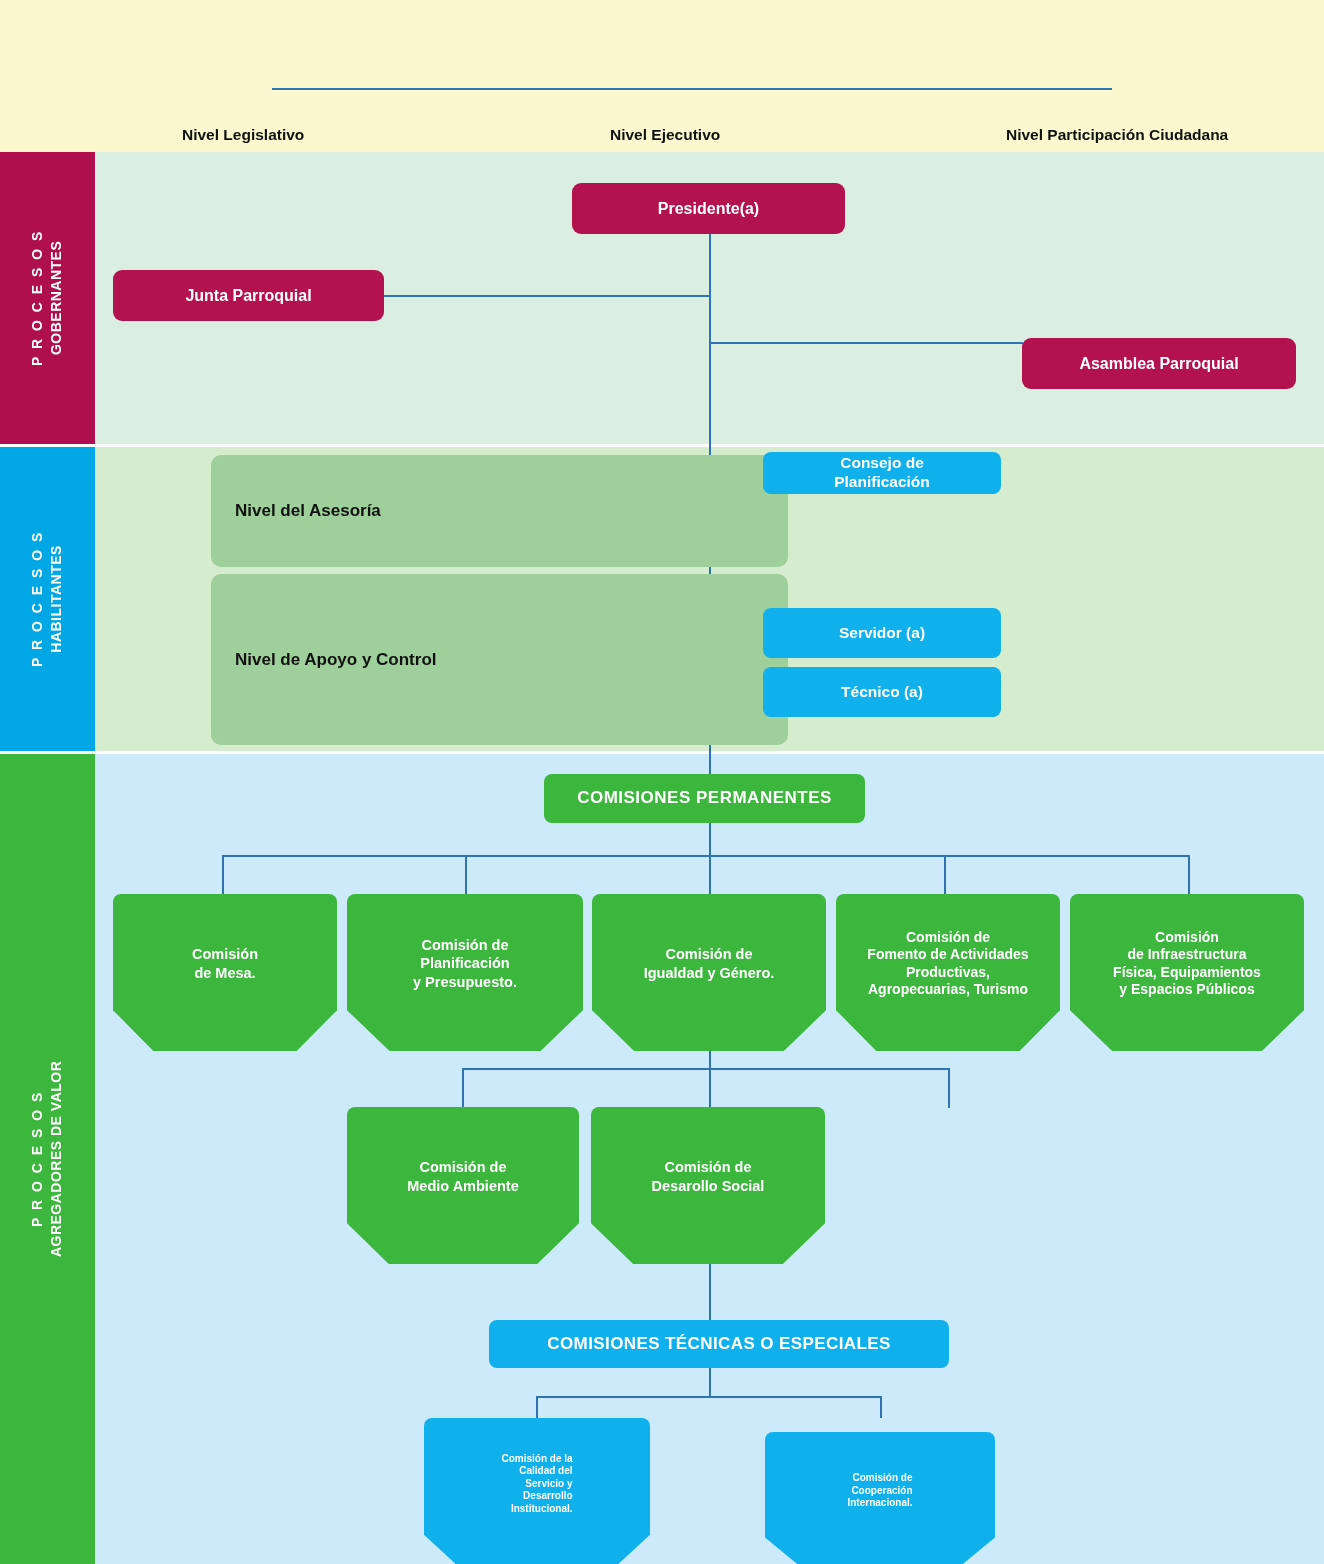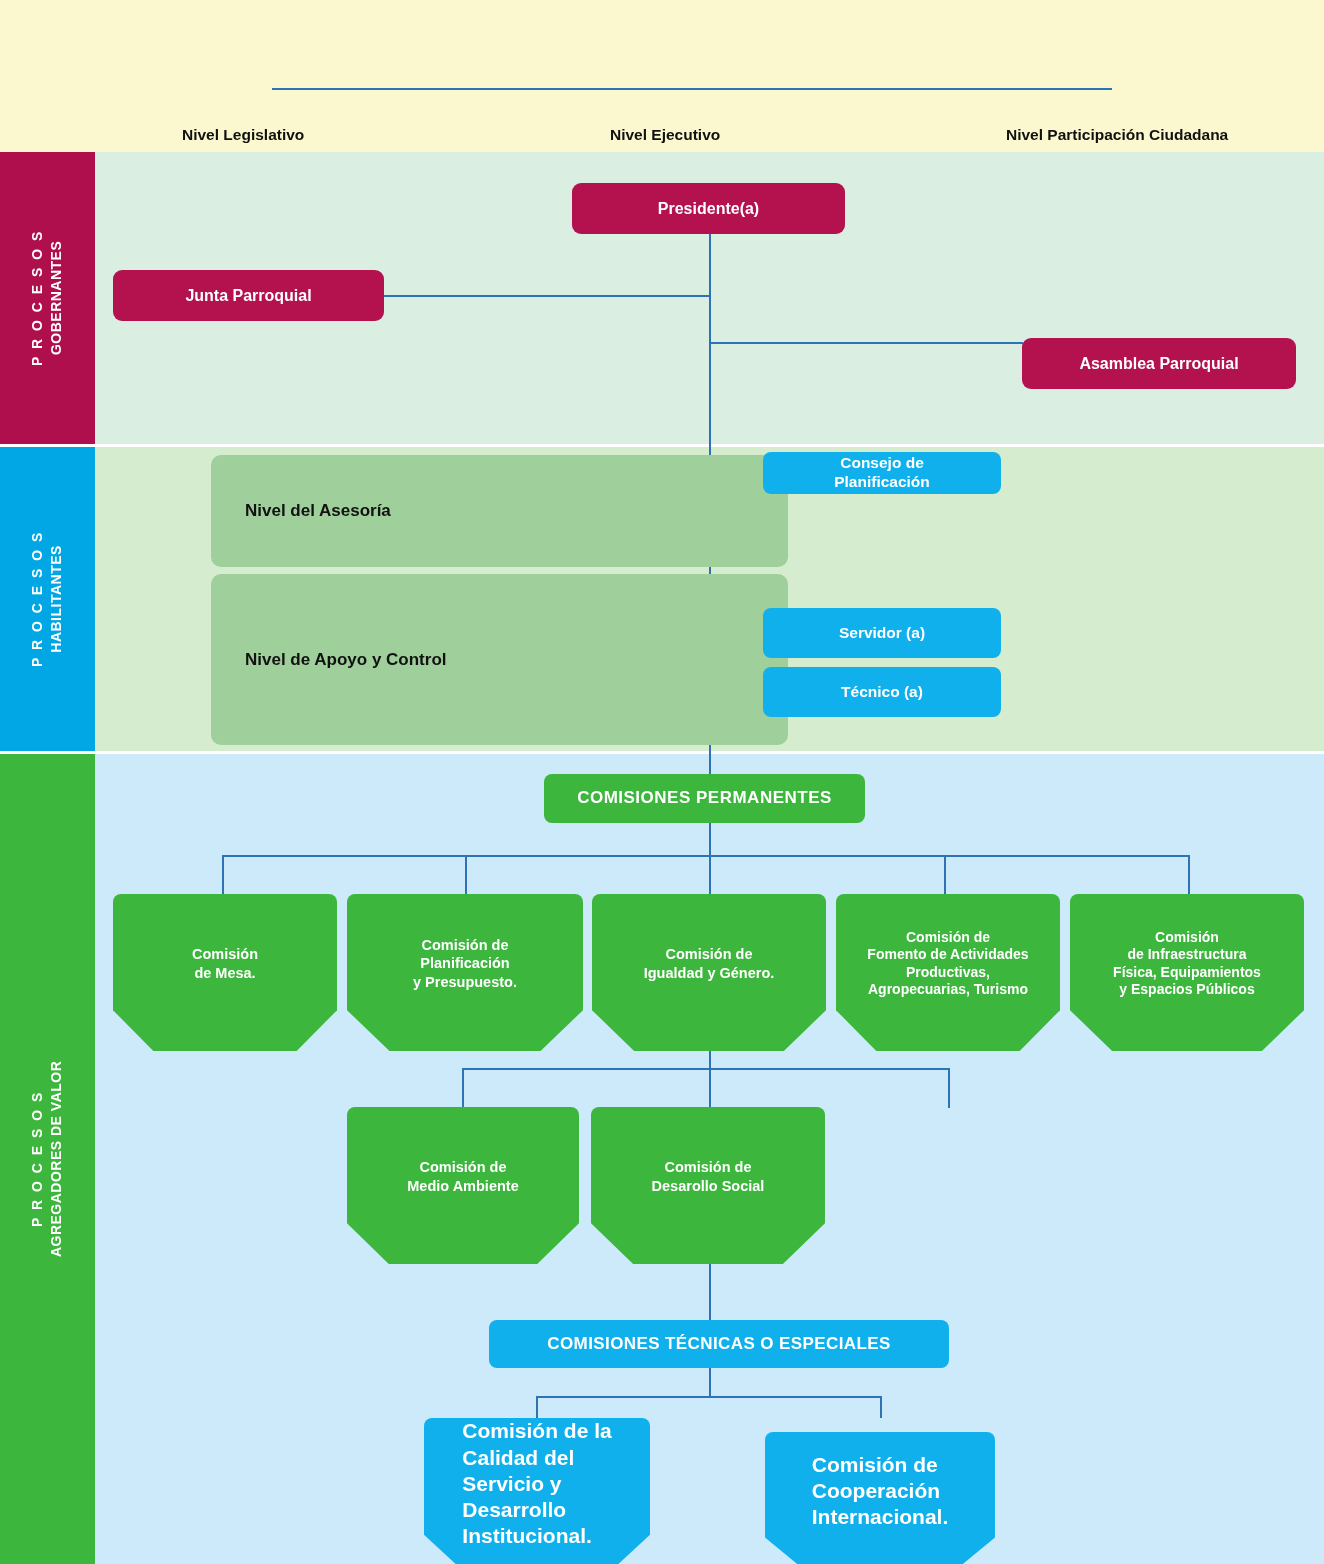--- a/index.html
+++ b/index.html
@@ -145,21 +145,21 @@
   }
   .panel-green {
     position: absolute;
     background: #9fcf9b;
     border-radius: 10px;
     color: #111111;
     font-weight: bold;
     font-size: 17px;
     display: flex;
     align-items: center;
-    padding-left: 34px;
+    padding-left: 24px;
     box-sizing: border-box;
   }
   .box-green {
     background: #3cb63c;
     border-radius: 8px;
     font-size: 16px;
   }
   .pent {
     position: absolute;
     background: #3cb63c;
@@ -174,25 +174,25 @@
     box-sizing: border-box;
     padding: 4px 8px 22px 8px;
     border-radius: 8px 8px 0 0;
     clip-path: polygon(0% 0%, 100% 0%, 100% 74%, 82% 100%, 18% 100%, 0% 74%);
   }
   .pent-cyan {
     position: absolute;
     background: #0fb0ec;
     color: #ffffff;
     font-weight: bold;
-    font-size: 21px;
+    font-size: 10px;
     display: flex;
     align-items: center;
     justify-content: center;
-    text-align: left;
+    text-align: right;
     line-height: 1.25;
     box-sizing: border-box;
     padding: 4px 8px 18px 8px;
     border-radius: 8px 8px 0 0;
     clip-path: polygon(0% 0%, 100% 0%, 100% 80%, 86% 100%, 14% 100%, 0% 80%);
   }
 </style>
 </head>
 <body>
 

